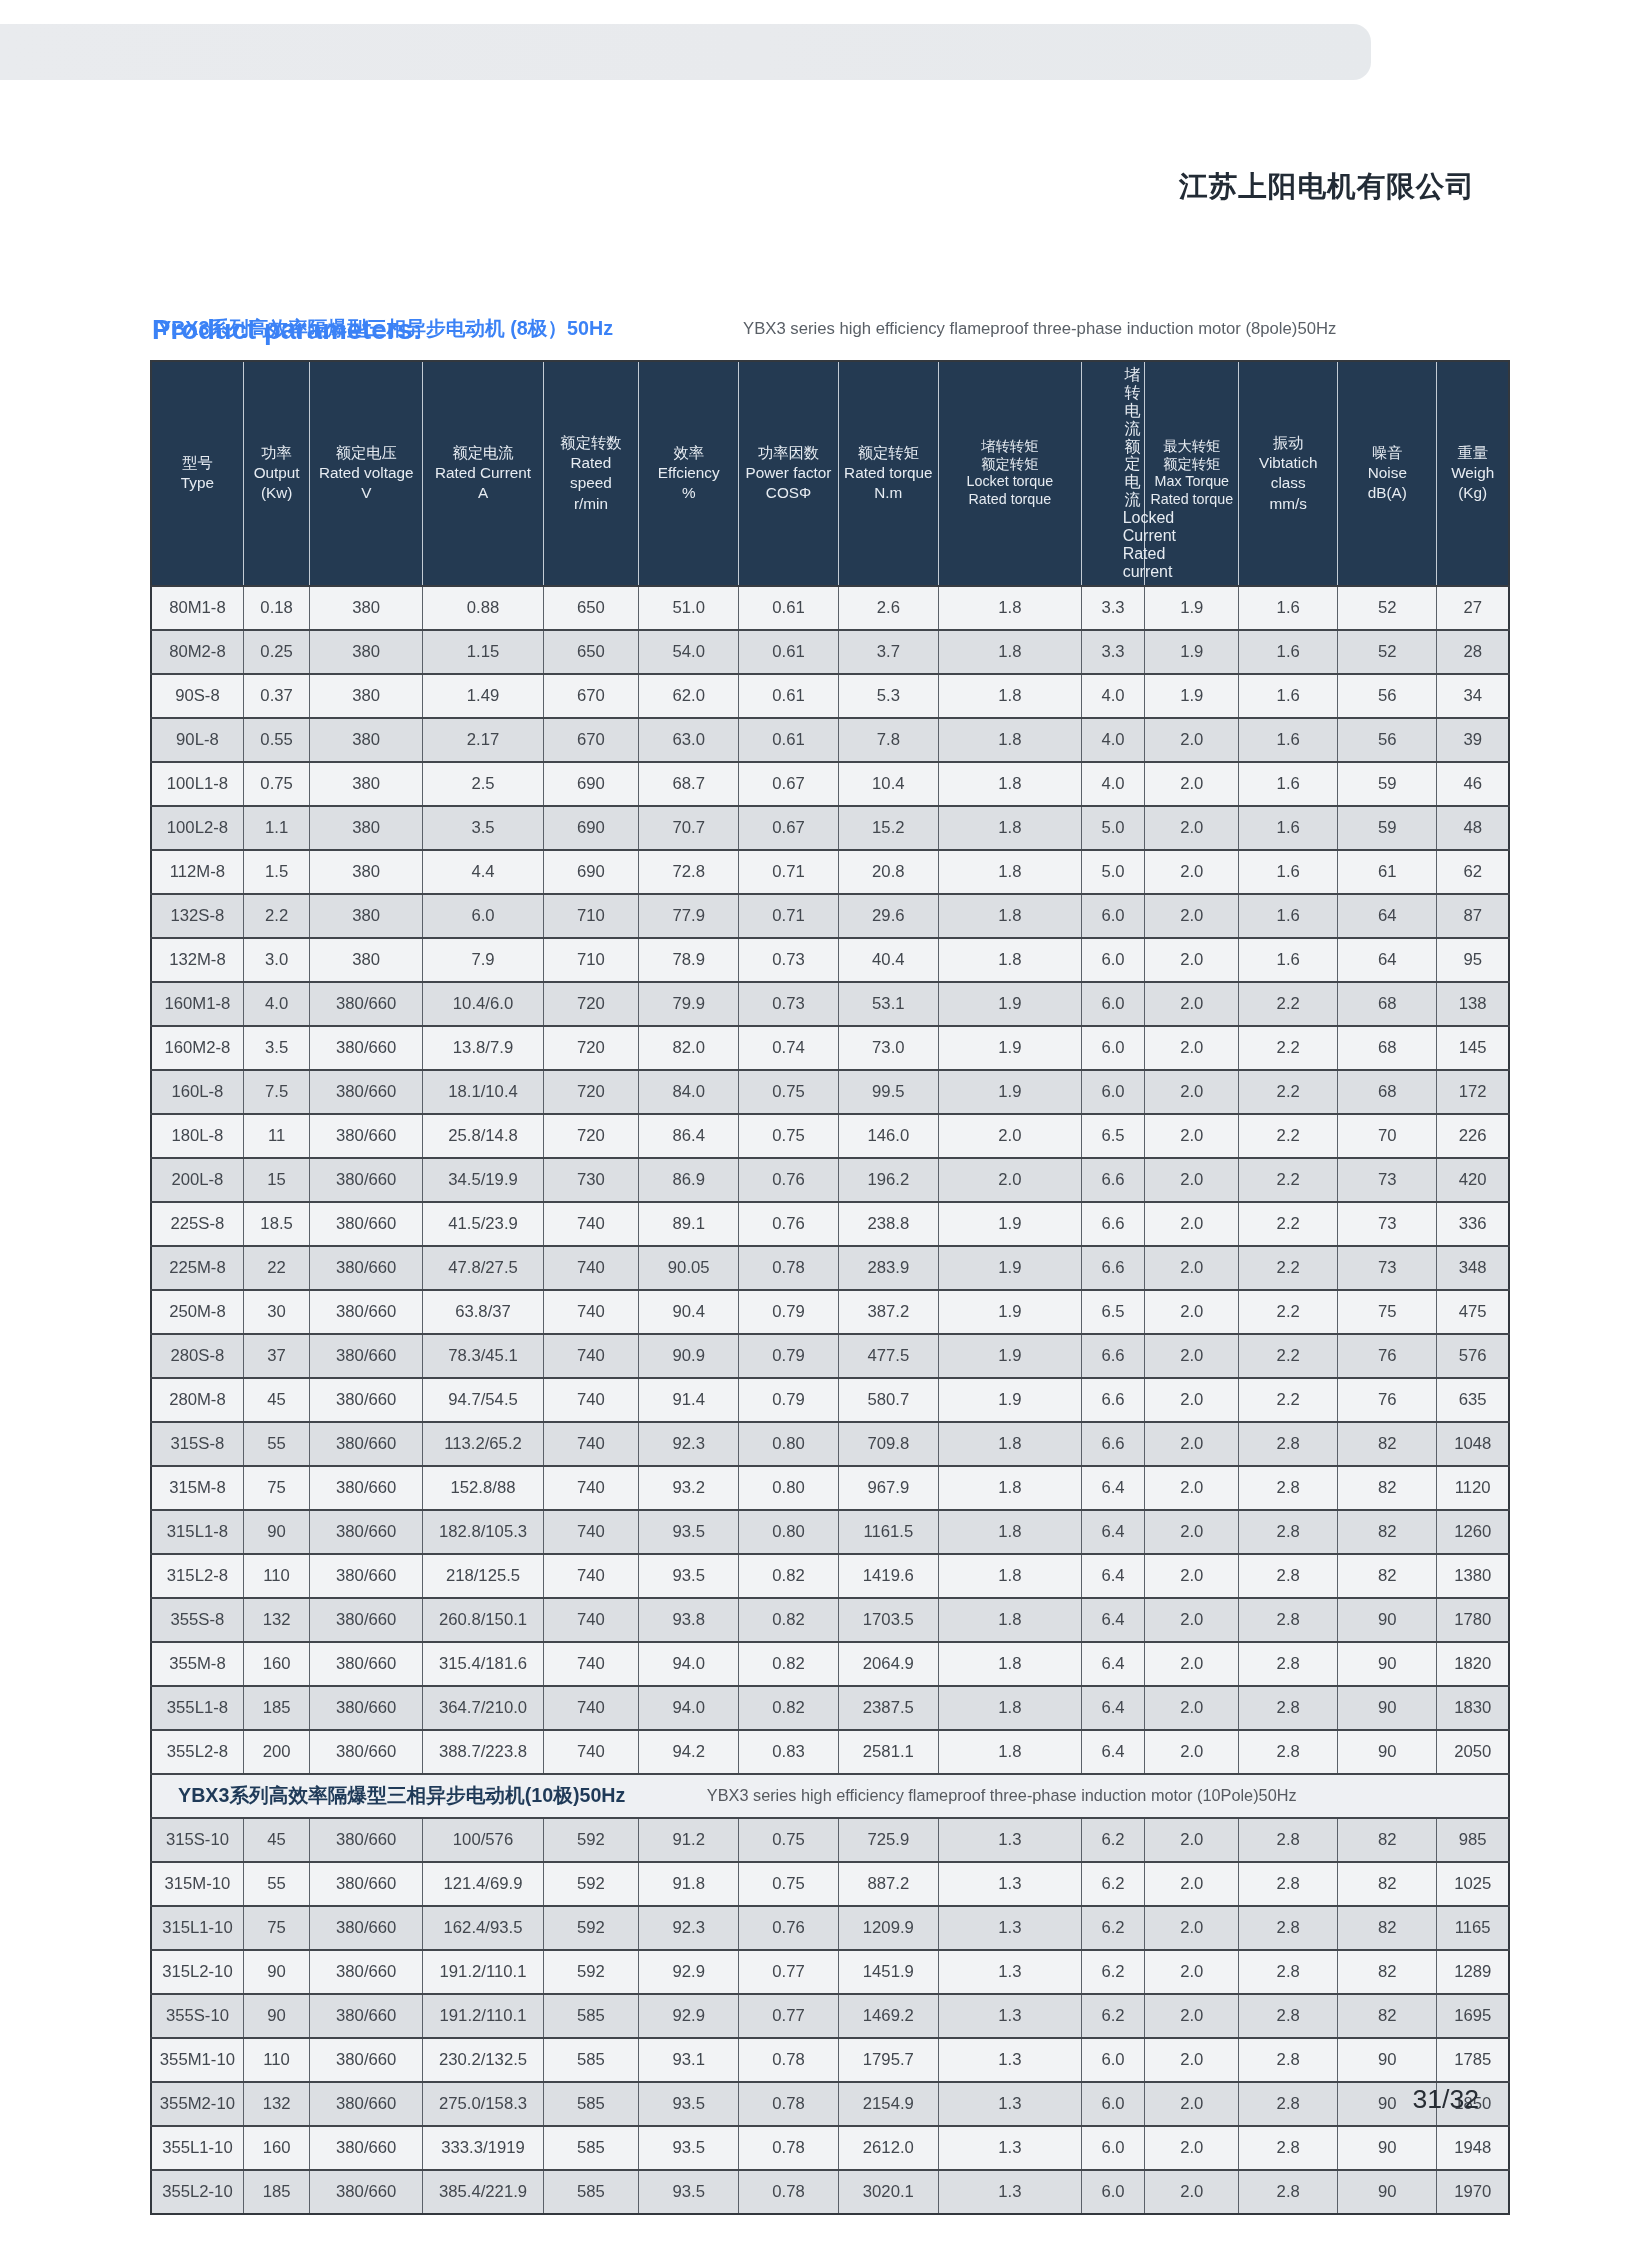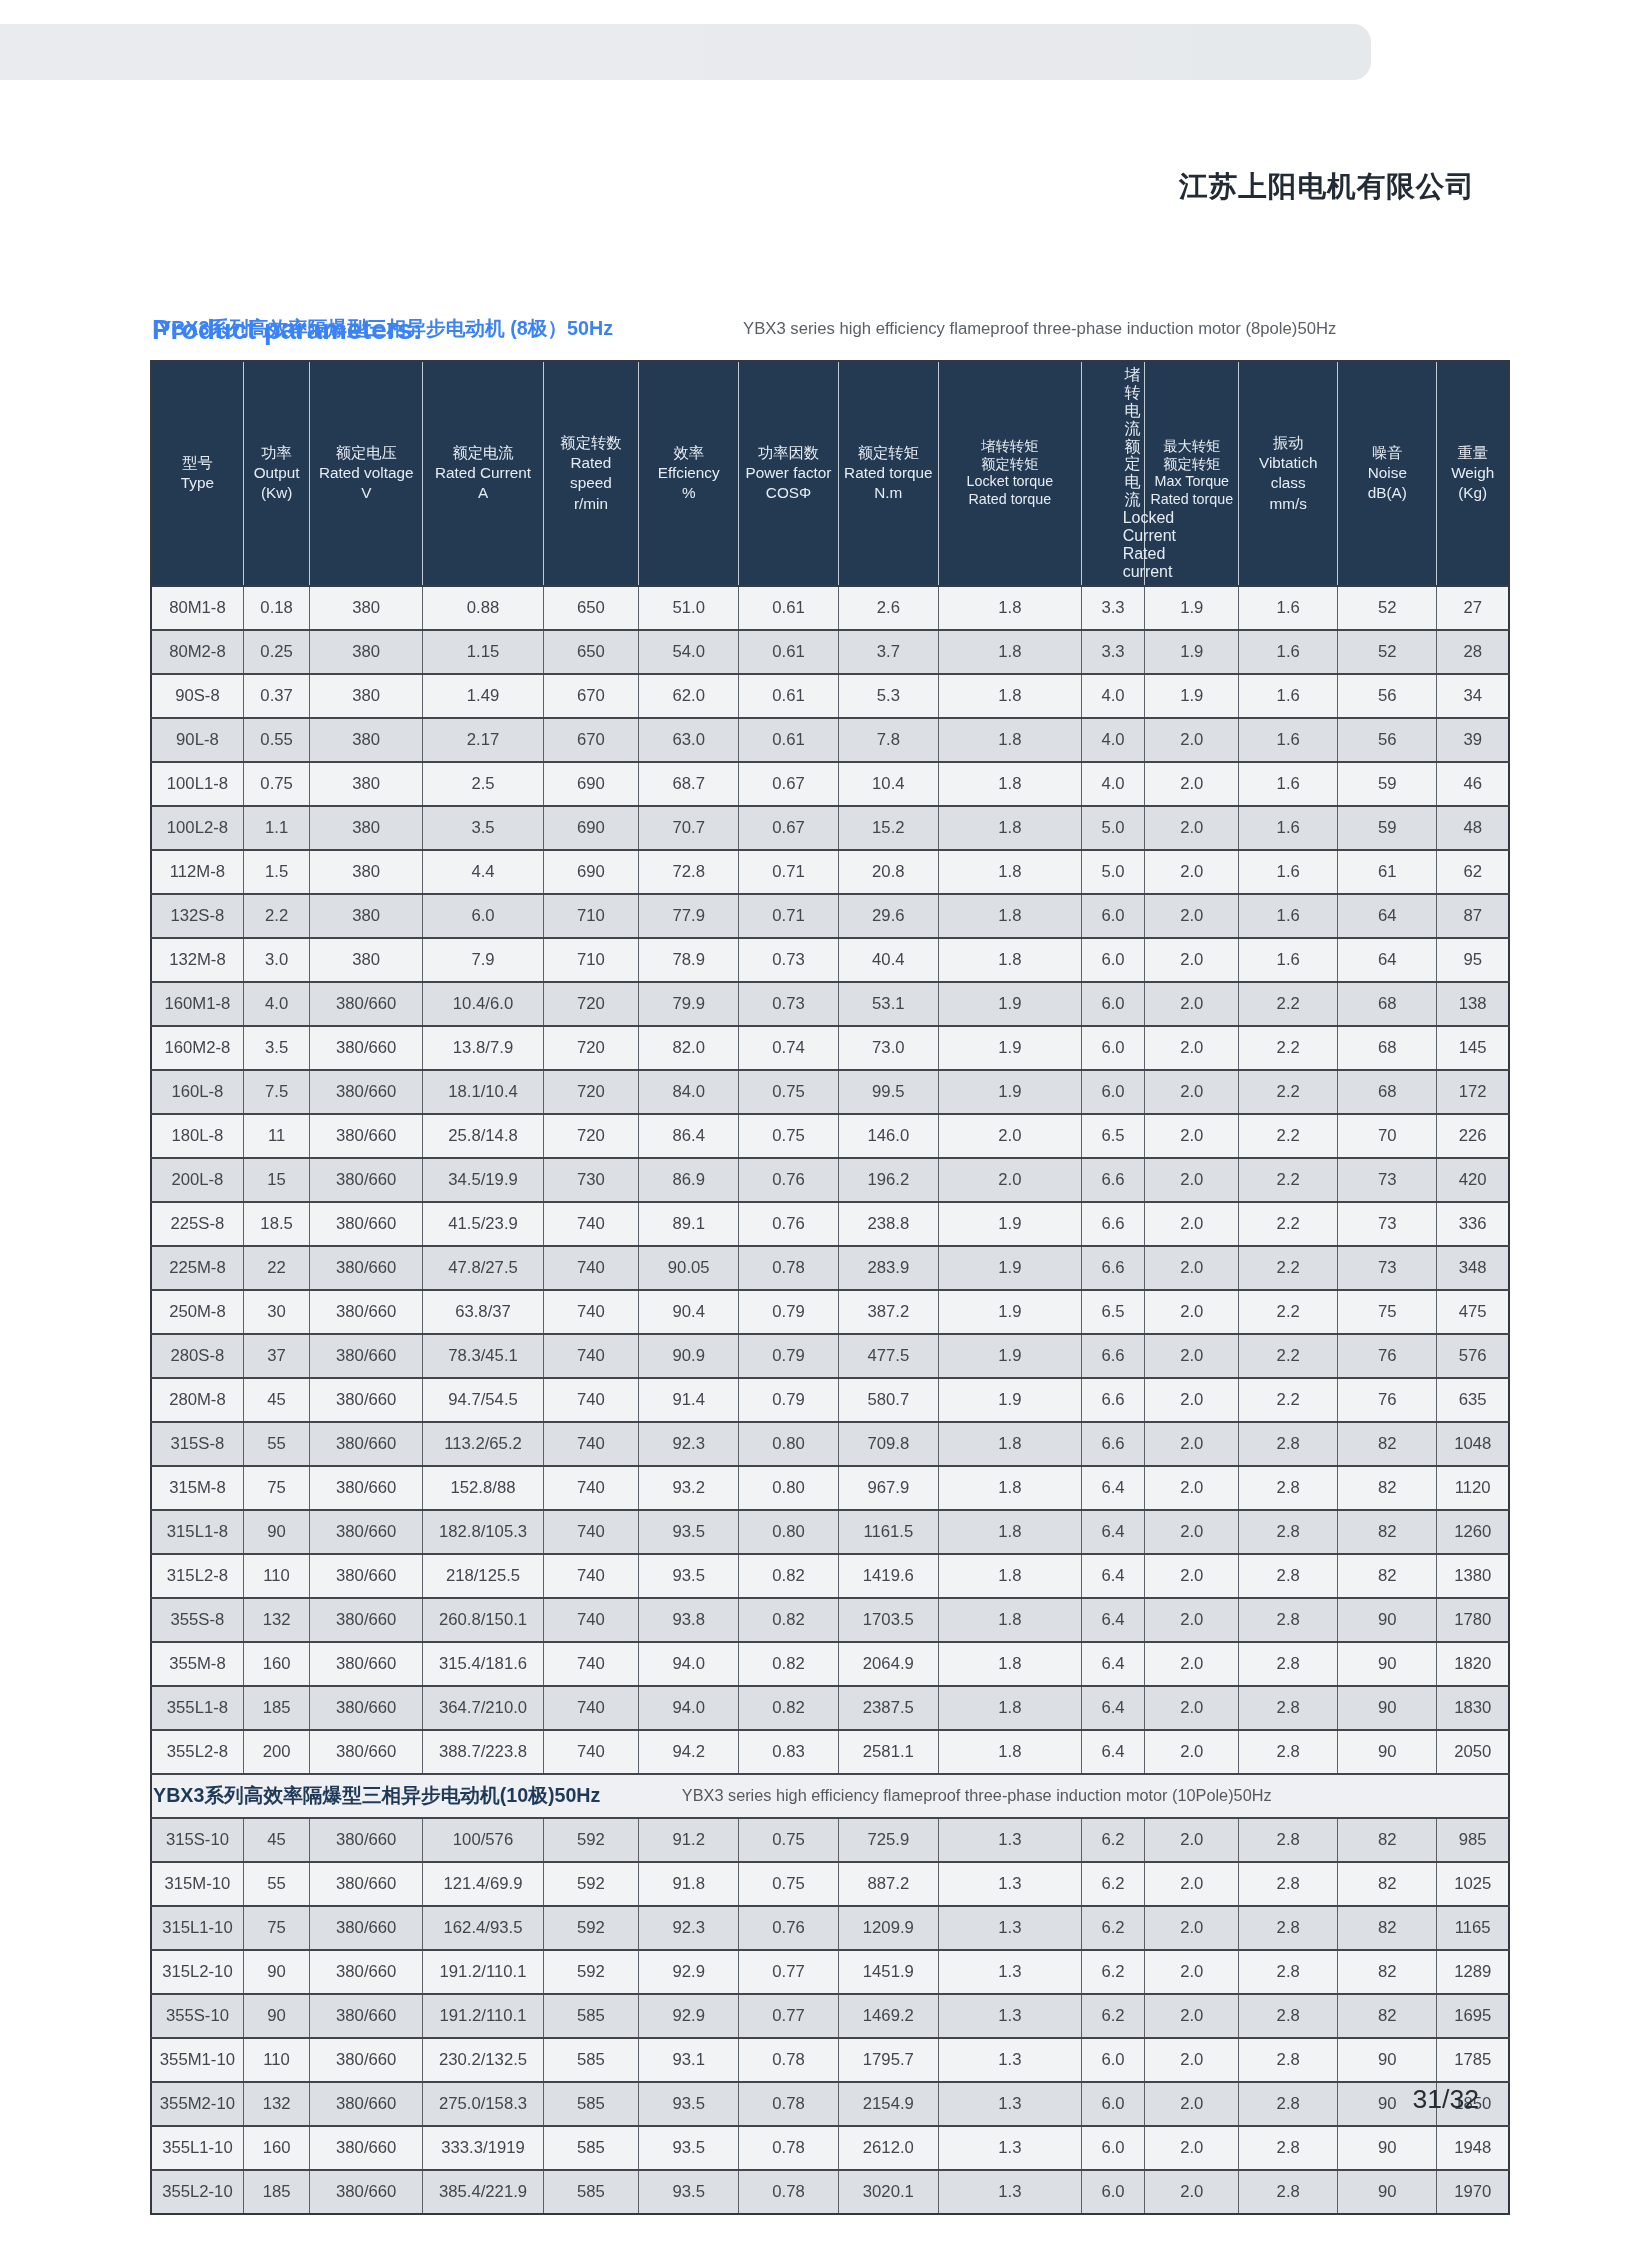--- a/index.html
+++ b/index.html
@@ -42,21 +42,21 @@
   th.small .hl{font-size:16px;line-height:1.12;margin-left:39px;}
   td{
     height:42px;text-align:center;vertical-align:middle;font-size:16.7px;color:#42474e;
     border-right:1px solid #5b6169;border-left:1px solid #5b6169;
     border-top:2px solid #42464c;padding:0 2px;overflow:hidden;white-space:nowrap;
   }
   tr.ra{background:#f2f3f5;}
   tr.rb{background:#dcdfe3;}
   td.section{background:#eef0f3;text-align:left;padding:0;}
   .sec-inner{display:flex;align-items:center;height:100%;}
-  .sec-zh{font-weight:700;color:#1f3a58;font-size:19.7px;padding-left:1px;width:39%;flex:none;}
+  .sec-zh{font-weight:700;color:#1f3a58;font-size:19.7px;padding-left:26px;width:39%;flex:none;}
   .sec-en{color:#55595f;font-size:16.3px;}
   .pagenum{position:absolute;right:173px;top:2084px;font-size:26.6px;font-weight:500;color:#272d34;}
 </style>
 </head>
 <body>
 
 <div class="banner"></div>
 
 <div class="company">江苏上阳电机有限公司</div>
 

